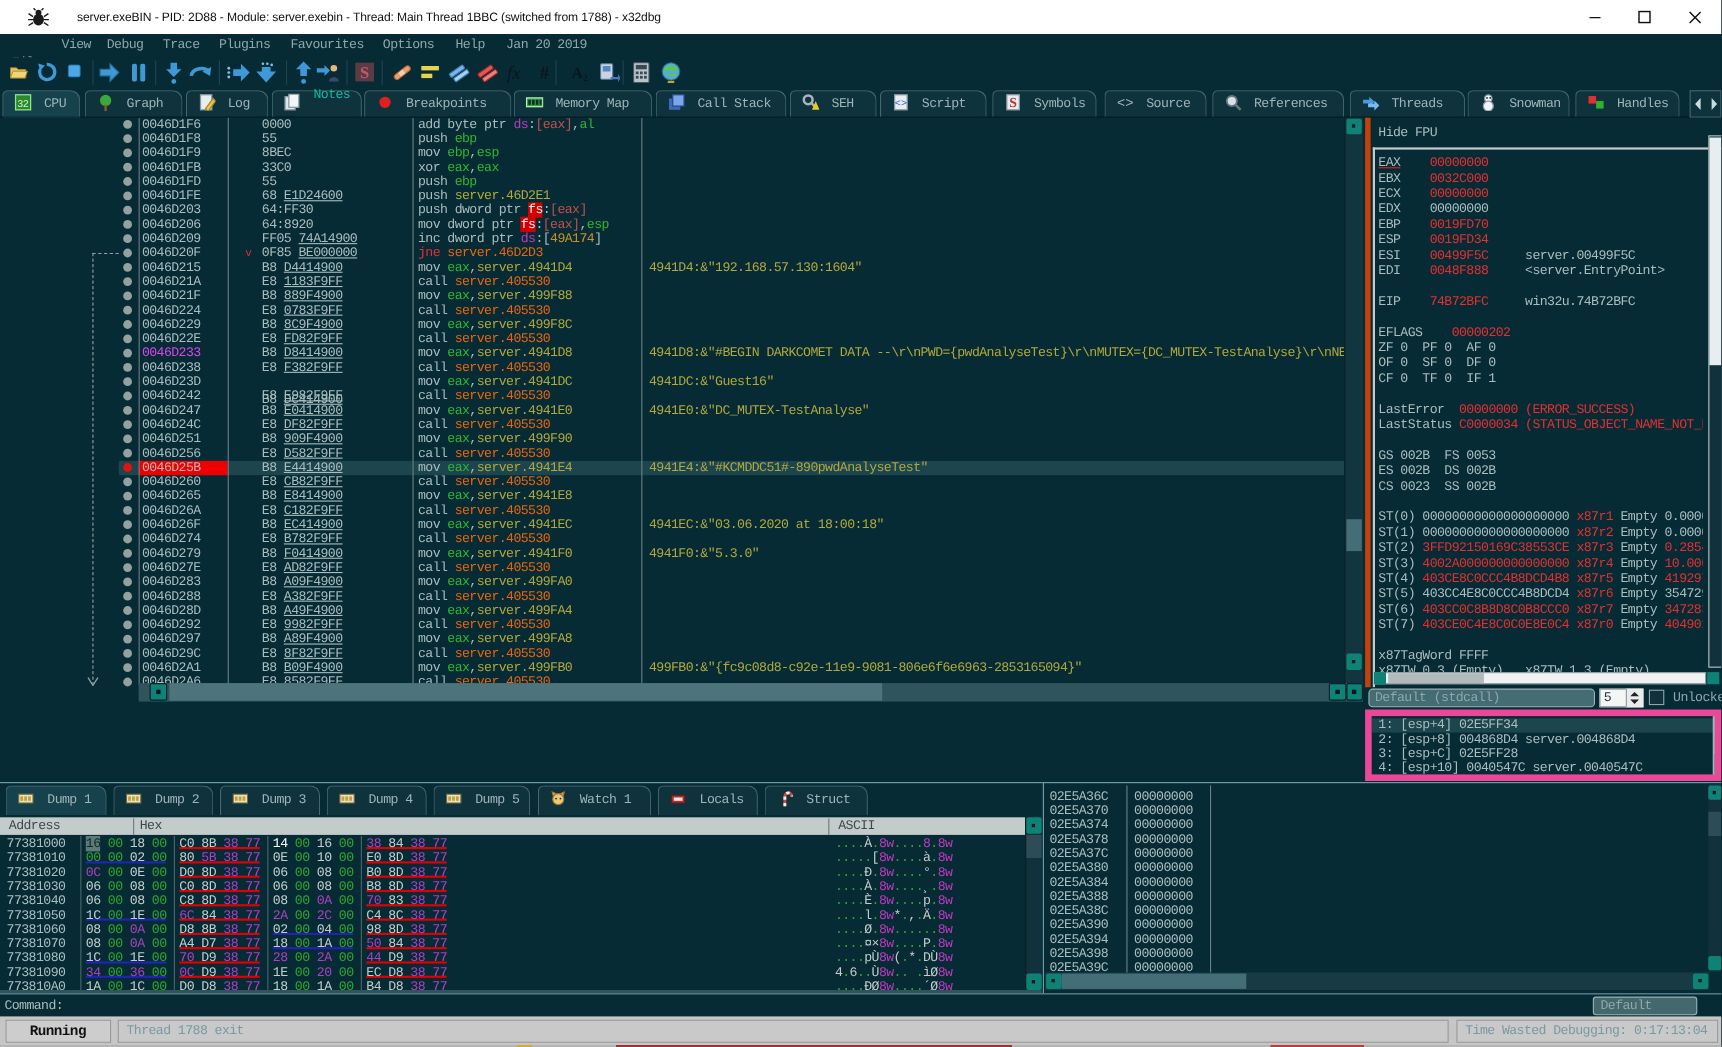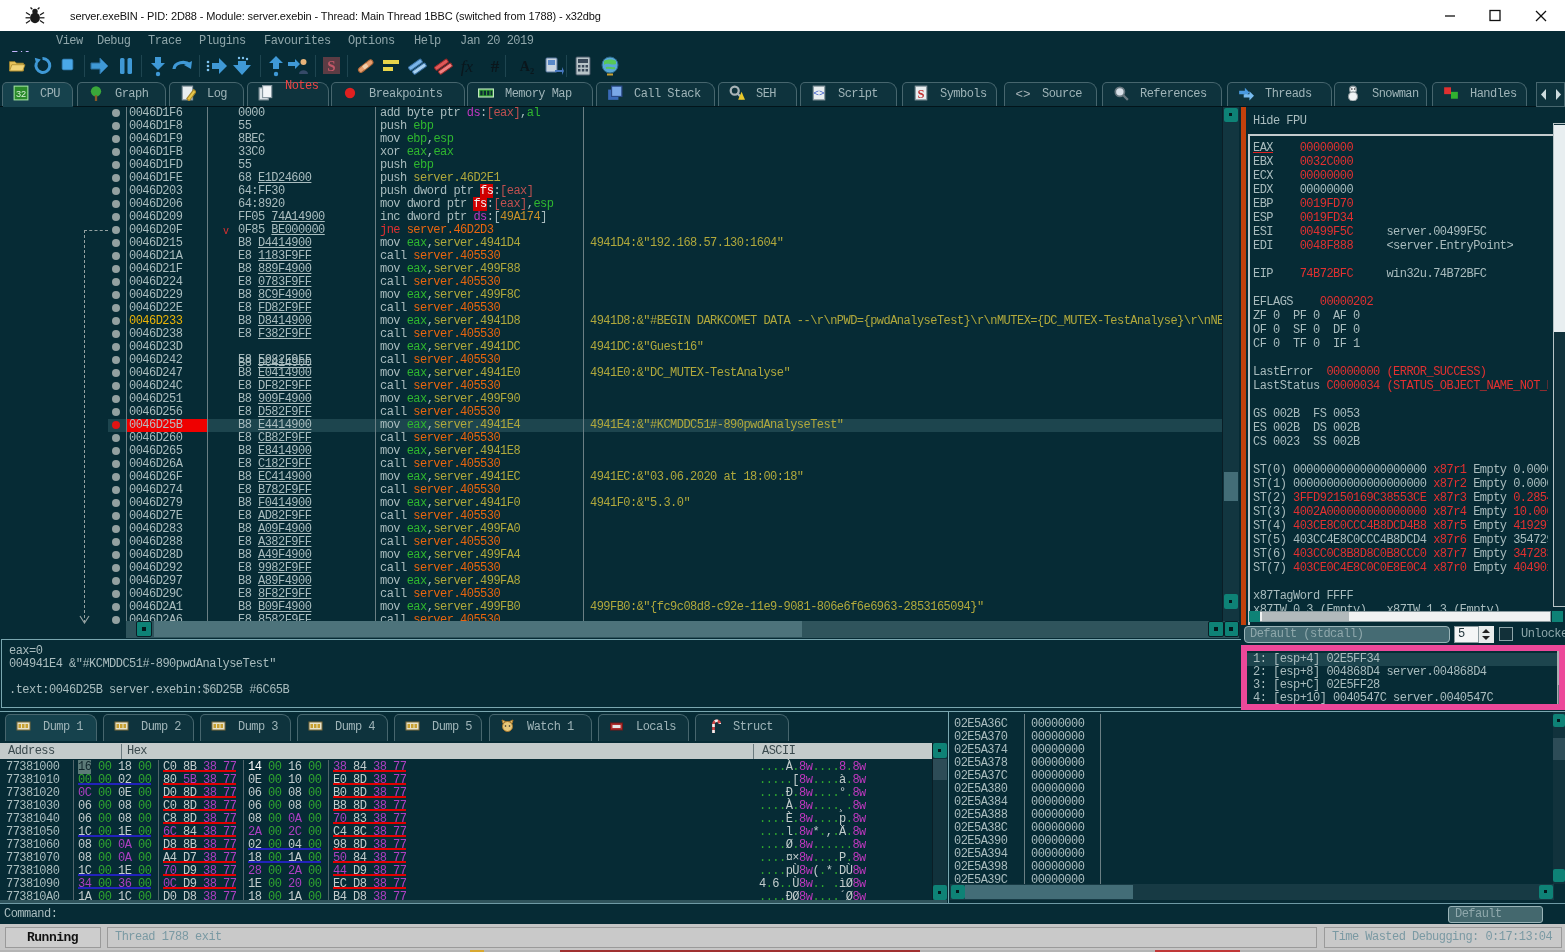--- a/index.html
+++ b/index.html
@@ -179,21 +179,21 @@
 <svg class="abs" style="left:180px;top:5px;" width="16" height="16" viewBox="0 0 14 14">
         <rect x="2" y="1" width="9" height="12" fill="#e8eef0" stroke="#8898a0"></rect>
         <path d="M6 12 L12 4 L14 6 L8 14 Z" fill="#e8c84a" stroke="#a8882a"></path>
       </svg>
 <div class="abs m" style="left:207px;top:8px;color:#9fb4b8;">Log</div>
 <div class="abs" style="left:247px;top:2px;width:82px;height:25px;background:#0e333d;border:1px solid #47666e;border-bottom:none;border-radius:5px 9px 0 0;"></div>
 <svg class="abs" style="left:258px;top:5px;" width="16" height="16" viewBox="0 0 14 14">
         <rect x="1" y="2.5" width="8" height="10.5" fill="#dfe7ea" stroke="#8898a0"></rect>
         <rect x="4" y="0.5" width="8" height="10.5" fill="#f2f6f8" stroke="#8898a0"></rect>
       </svg>
-<div class="abs m" style="left:285px;top:0;color:#ef4444;font-family:Liberation Mono, monospace;">Notes</div>
+<div class="abs m" style="left:285px;top:0;color:#14b8a6;font-family:Liberation Mono, monospace;">Notes</div>
 <div class="abs" style="left:331px;top:2px;width:134px;height:25px;background:#0e333d;border:1px solid #47666e;border-bottom:none;border-radius:5px 9px 0 0;"></div>
 <svg class="abs" style="left:342px;top:5px;" width="16" height="16" viewBox="0 0 14 14">
         <circle cx="7" cy="7" r="4.5" fill="#e02020"></circle>
       </svg>
 <div class="abs m" style="left:369px;top:8px;color:#9fb4b8;">Breakpoints</div>
 <div class="abs" style="left:467px;top:2px;width:126px;height:25px;background:#0e333d;border:1px solid #47666e;border-bottom:none;border-radius:5px 9px 0 0;"></div>
 <svg class="abs" style="left:478px;top:5px;" width="16" height="16" viewBox="0 0 14 14">
         <rect x="0.5" y="3.5" width="13" height="7" fill="#35a035" stroke="#bfe8bf"></rect>
         <g fill="#0c2a33">
           <rect x="2" y="5" width="2" height="4"></rect>
@@ -338,21 +338,21 @@
 <div class="abs m" style="left:380px;top:169px;"><span class="g">call </span><span class="or">server.405530</span></div>
 <div class="dot" style="left:112px;top:184px;background:#93a1a1;"></div>
 <div class="abs m" style="left:129px;top:182px;color:#a9bcbe;">0046D229</div>
 <div class="abs m" style="left:238px;top:182px;">B8 <span class="un">8C9F4900</span></div>
 <div class="abs m" style="left:380px;top:182px;"><span class="g">mov </span><span class="gr">eax</span><span class="g">,</span><span class="ol">server.499F8C</span></div>
 <div class="dot" style="left:112px;top:197px;background:#93a1a1;"></div>
 <div class="abs m" style="left:129px;top:195px;color:#a9bcbe;">0046D22E</div>
 <div class="abs m" style="left:238px;top:195px;">E8 <span class="un">FD82F9FF</span></div>
 <div class="abs m" style="left:380px;top:195px;"><span class="g">call </span><span class="or">server.405530</span></div>
 <div class="dot" style="left:112px;top:210px;background:#93a1a1;"></div>
-<div class="abs m" style="left:129px;top:208px;color:#eab308;text-align:right;">0046D233</div>
+<div class="abs m" style="left:129px;top:208px;color:#d946ef;text-align:right;">0046D233</div>
 <div class="abs m" style="left:238px;top:208px;">B8 <span class="un">D8414900</span></div>
 <div class="abs m" style="left:380px;top:208px;"><span class="g">mov </span><span class="gr">eax</span><span class="g">,</span><span class="ol">server.4941D8</span></div>
 <div class="abs m" style="left:590px;top:208px;width:632px;overflow:hidden;color:#b0a83c;">4941D8:&amp;"#BEGIN DARKCOMET DATA --\r\nPWD={pwdAnalyseTest}\r\nMUTEX={DC_MUTEX-TestAnalyse}\r\nNETDATA</div>
 <div class="dot" style="left:112px;top:223px;background:#93a1a1;"></div>
 <div class="abs m" style="left:129px;top:221px;color:#a9bcbe;">0046D238</div>
 <div class="abs m" style="left:238px;top:221px;">E8 <span class="un">F382F9FF</span></div>
 <div class="abs m" style="left:380px;top:221px;"><span class="g">call </span><span class="or">server.405530</span></div>
 <div class="dot" style="left:112px;top:236px;background:#93a1a1;"></div>
 <div class="abs m" style="left:129px;top:234px;color:#a9bcbe;">0046D23D</div>
 <div class="abs m" style="left:238px;top:234px;margin-top:16px;">B8 <span class="un">DC414900</span></div>
@@ -456,25 +456,20 @@
 <div class="abs" style="left:1214px;top:520px;width:4px;height:4px;background:#04181c;"></div>
 <div class="abs" style="left:1224px;top:514px;width:15px;height:16px;background:#0e8276;border-radius:2px;border:1px solid #0a1e26;"></div>
 <div class="abs" style="left:1229px;top:520px;width:4px;height:4px;background:#04181c;"></div>
 <div class="abs" style="left:1222px;top:0px;width:17px;height:514px;background:#123640;border-left:1px solid #0a1e26;"></div>
 <div class="abs" style="left:1224px;top:1px;width:14px;height:14px;background:#0e8276;border-radius:2px;"></div>
 <div class="abs" style="left:1229px;top:6px;width:3px;height:3px;background:#04181c;"></div>
 <div class="abs" style="left:1224px;top:365px;width:14px;height:29px;background:#436d77;"></div>
 <div class="abs" style="left:1224px;top:487px;width:14px;height:15px;background:#0e8276;border-radius:2px;"></div>
 <div class="abs" style="left:1229px;top:493px;width:3px;height:3px;background:#04181c;"></div>
 </div>
-<div class="abs" style="left:1px;top:639px;width:1244px;height:69px;background:#062b35;border:1px solid #7aa7b0;">
-<div class="abs m" style="left:7px;top:5px;">eax=0</div>
-<div class="abs m" style="left:7px;top:18px;">004941E4 &amp;"#KCMDDC51#-890pwdAnalyseTest"</div>
-<div class="abs m" style="left:7px;top:44px;">.text:0046D25B server.exebin:$6D25B #6C65B</div>
-</div>
 <div class="abs" style="left:1241px;top:107px;width:324px;height:518px;background:#062b35;border-left:5px solid #c2410c;overflow:hidden;">
 <div class="abs m" style="left:7px;top:8px;">Hide FPU</div>
 <div class="abs" style="left:2px;top:27px;width:322px;height:2px;background:#c3cbcd;"></div>
 <div class="abs" style="left:2px;top:27px;width:2px;height:491px;background:#c3cbcd;"></div>
 <div class="abs" style="left:307px;top:16px;width:13px;height:484px;background:#11323c;border:1px solid #b8c4c6;"></div>
 <div class="abs" style="left:308px;top:18px;width:11px;height:207px;background:#e8eef0;"></div>
 <div class="abs m2" style="left:7px;top:34px;width:295px;overflow:hidden;"><span class="g"><u style="text-decoration-color:#e02020">EAX</u>    </span><span class="rd">00000000</span></div>
 <div class="abs m2" style="left:7px;top:48px;width:295px;overflow:hidden;"><span class="g">EBX    </span><span class="rd">0032C000</span></div>
 <div class="abs m2" style="left:7px;top:62px;width:295px;overflow:hidden;"><span class="g">ECX    </span><span class="rd">00000000</span></div>
 <div class="abs m2" style="left:7px;top:76px;width:295px;overflow:hidden;"><span class="g">EDX    00000000</span></div>

